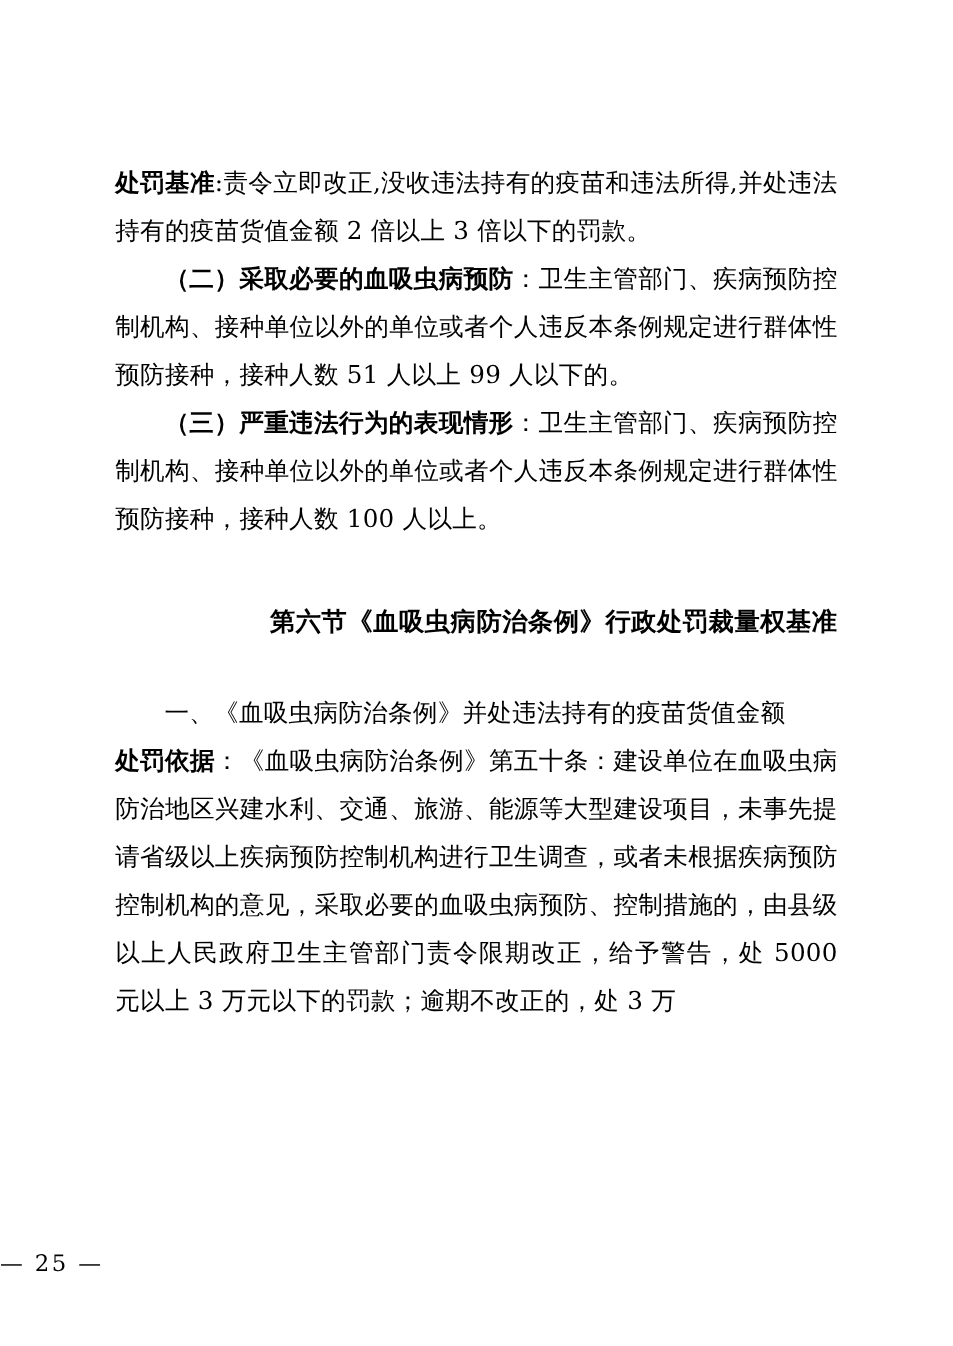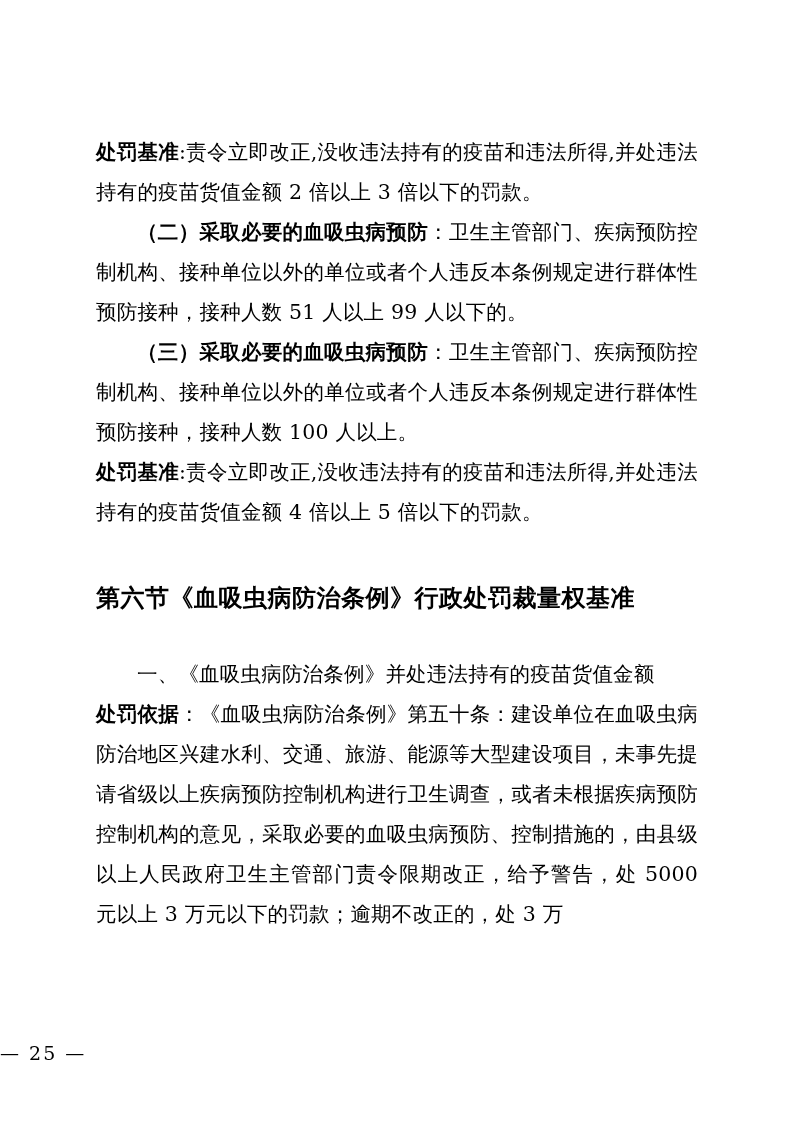--- a/index.html
+++ b/index.html
@@ -32,24 +32,24 @@
     margin: 0;
     letter-spacing: 0.2px;
   }
   .para.noindent {
     text-indent: 0;
   }
   .lead {
     font-weight: bold;
   }
   .section-title {
-    font-size: 24px;
+    font-size: 21px;
     line-height: 40px;
     font-weight: bold;
-    text-align: left;
+    text-align: right;
     margin: 0;
     letter-spacing: 0.5px;
   }
   .spacer-lg { height: 46px; }
   .spacer-md { height: 36px; }
   .page-number {
     position: absolute;
     left: 0;
     right: 0;
     bottom: 58px;
@@ -68,26 +68,23 @@
   <p class="para noindent">
     <span class="lead">处罚基准</span><span>:</span><span>责令立即改正,没收违法持有的疫苗和违法所得,并处违法持有的疫苗货值金额 2 倍以上 3 倍以下的罚款。</span>
   </p>
 
   <p class="para">
     <span class="lead">（二）采取必要的血吸虫病预防</span><span>：</span><span>卫生主管部门、疾病预防控制机构、接种单位以外的单位或者个人违反本条例规定进行群体性预防接种，接种人数 51 人以上 99 人以下的。</span>
   </p>
 
 
   <p class="para">
-    <span class="lead">（三）采取必要的血吸虫病预防</span><span>：</span><span>卫生主管部门、疾病预防控制机构、接种单位以外的单位或者个人违反本条例规定进行群体性预防接种，接种人数 100 人以上。</span>
+    <span class="lead">（三）严重违法行为的表现情形</span><span>：</span><span>卫生主管部门、疾病预防控制机构、接种单位以外的单位或者个人违反本条例规定进行群体性预防接种，接种人数 100 人以上。</span>
   </p>
 
-  <p class="para noindent">
-    <span class="lead">处罚基准</span><span>:</span><span>责令立即改正,没收违法持有的疫苗和违法所得,并处违法持有的疫苗货值金额 4 倍以上 5 倍以下的罚款。</span>
-  </p>
 
   <div class="spacer-lg"></div>
 
   <h2 class="section-title">第六节《血吸虫病防治条例》行政处罚裁量权基准</h2>
 
   <div class="spacer-md"></div>
 
   <p class="para">一、《血吸虫病防治条例》并处违法持有的疫苗货值金额</p>
 
   <p class="para noindent">

